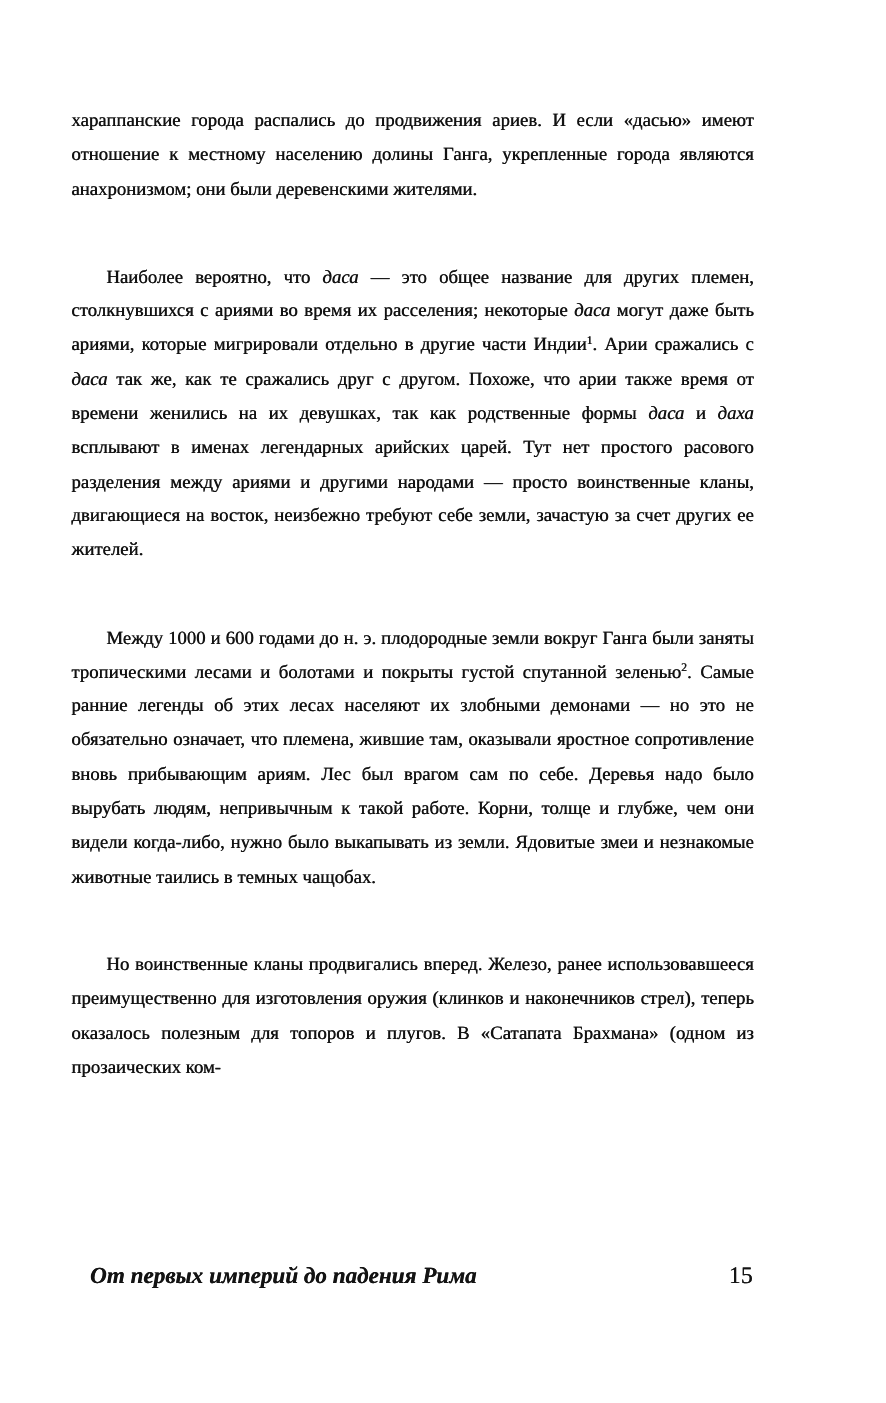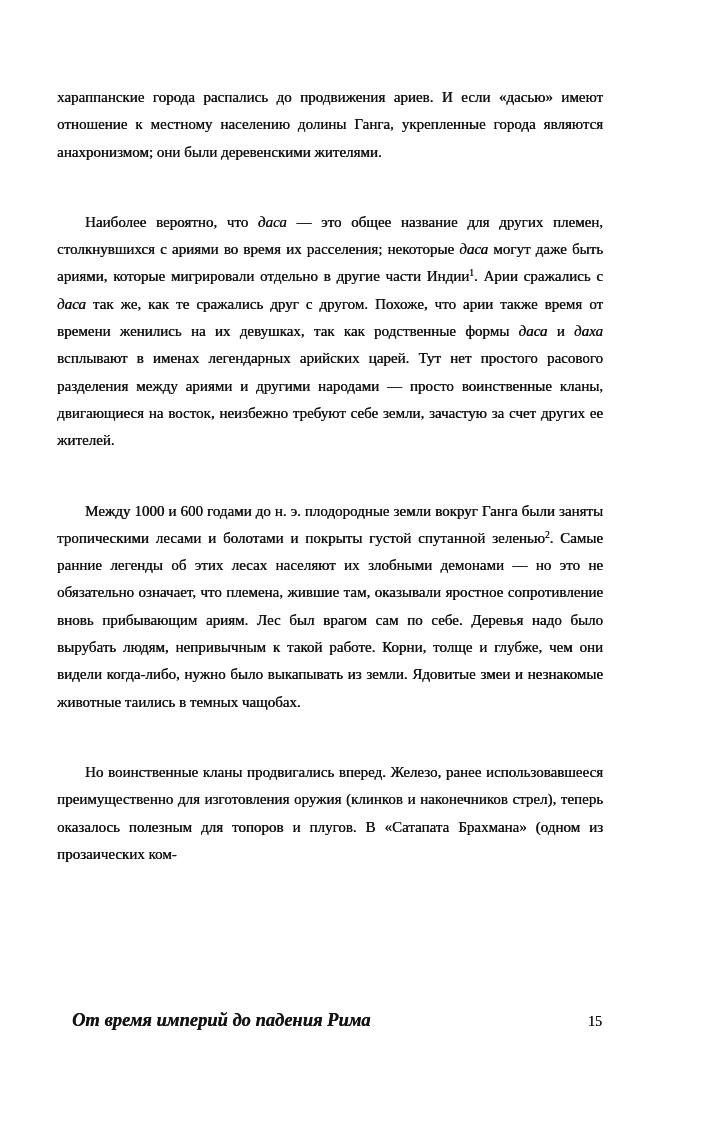--- a/index.html
+++ b/index.html
@@ -55,31 +55,31 @@
     justify-content: space-between;
     align-items: baseline;
   }
   .footer-title {
     font-style: italic;
     font-weight: bold;
     font-size: 18.5px;
     text-shadow: 0.25px 0 0 currentColor;
   }
   .page-number {
-    font-size: 14px;
+    font-size: 19px;
     text-shadow: 0.25px 0 0 currentColor;
   }
 </style>
 </head>
 <body>
 
 <div class="page">
   <div class="text-block">
       <p class="para"><span>хараппанские города распались до продвижения ариев. И если «дасью» имеют отношение к местному населению долины Ганга, укрепленные города являются анахронизмом; они были деревенскими жителями.</span></p>
       <p class="para indent"><span>Наиболее вероятно, что </span><em>даса</em><span> — это общее название для других племен, столкнувшихся с ариями во время их расселения; некоторые </span><em>даса</em><span> могут даже быть ариями, которые мигрировали отдельно в другие части Индии</span><sup>1</sup><span>. Арии сражались с </span><em>даса</em><span> так же, как те сражались друг с другом. Похоже, что арии также время от времени женились на их девушках, так как родственные формы </span><em>даса</em><span> и </span><em>даха</em><span> всплывают в именах легендарных арийских царей. Тут нет простого расового разделения между ариями и другими народами — просто воинственные кланы, двигающиеся на восток, неизбежно требуют себе земли, зачастую за счет других ее жителей.</span></p>
       <p class="para indent"><span>Между 1000 и 600 годами до н. э. плодородные земли вокруг Ганга были заняты тропическими лесами и болотами и покрыты густой спутанной зеленью</span><sup>2</sup><span>. Самые ранние легенды об этих лесах населяют их злобными демонами — но это не обязательно означает, что племена, жившие там, оказывали яростное сопротивление вновь прибывающим ариям. Лес был врагом сам по себе. Деревья надо было вырубать людям, непривычным к такой работе. Корни, толще и глубже, чем они видели когда-либо, нужно было выкапывать из земли. Ядовитые змеи и незнакомые животные таились в темных чащобах.</span></p>
       <p class="para indent"><span>Но воинственные кланы продвигались вперед. Железо, ранее использовавшееся преимущественно для изготовления оружия (клинков и наконечников стрел), теперь оказалось полезным для топоров и плугов. В «Сатапата Брахмана» (одном из прозаических ком-</span></p>
     </div>
   <div class="footer">
-    <span class="footer-title">От время империй до падения Рима</span>
+    <span class="footer-title">От первых империй до падения Рима</span>
     <span class="page-number">15</span>
   </div>
 </div>
 
 </body></html>

